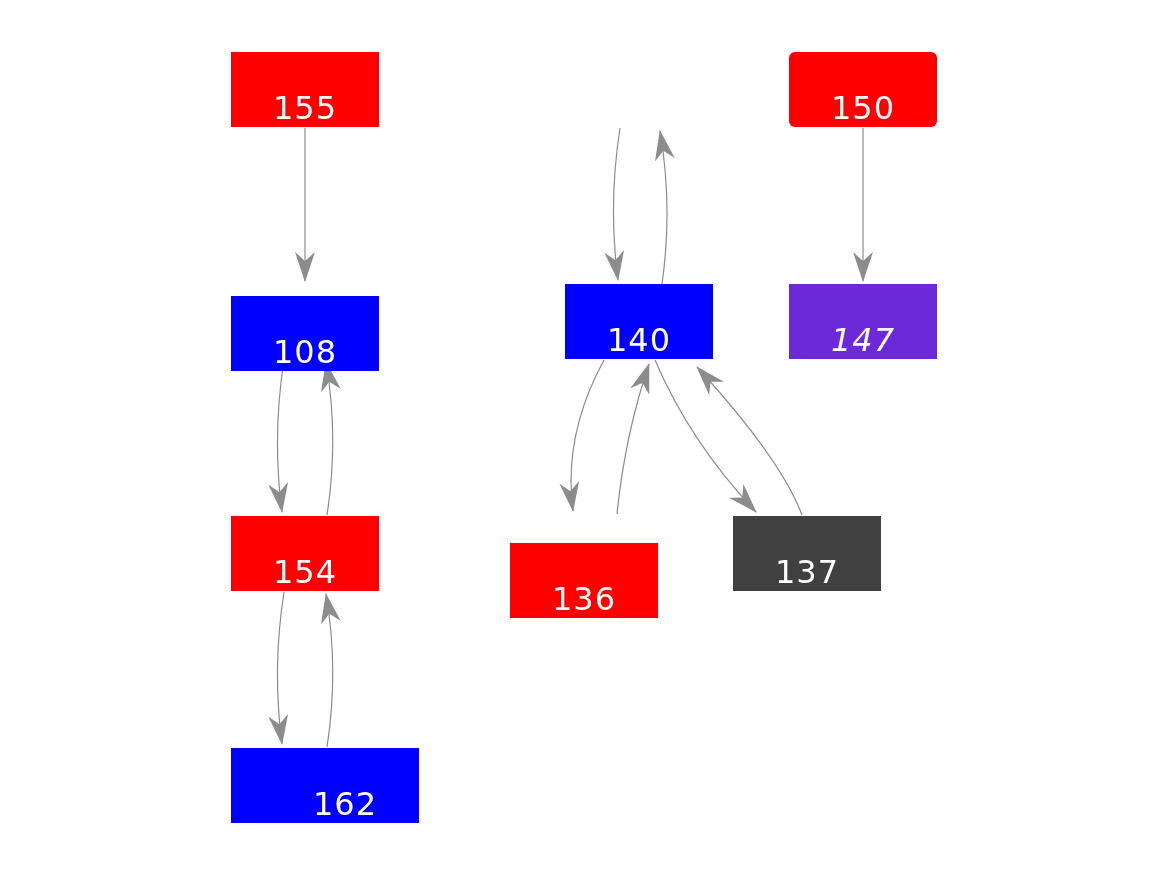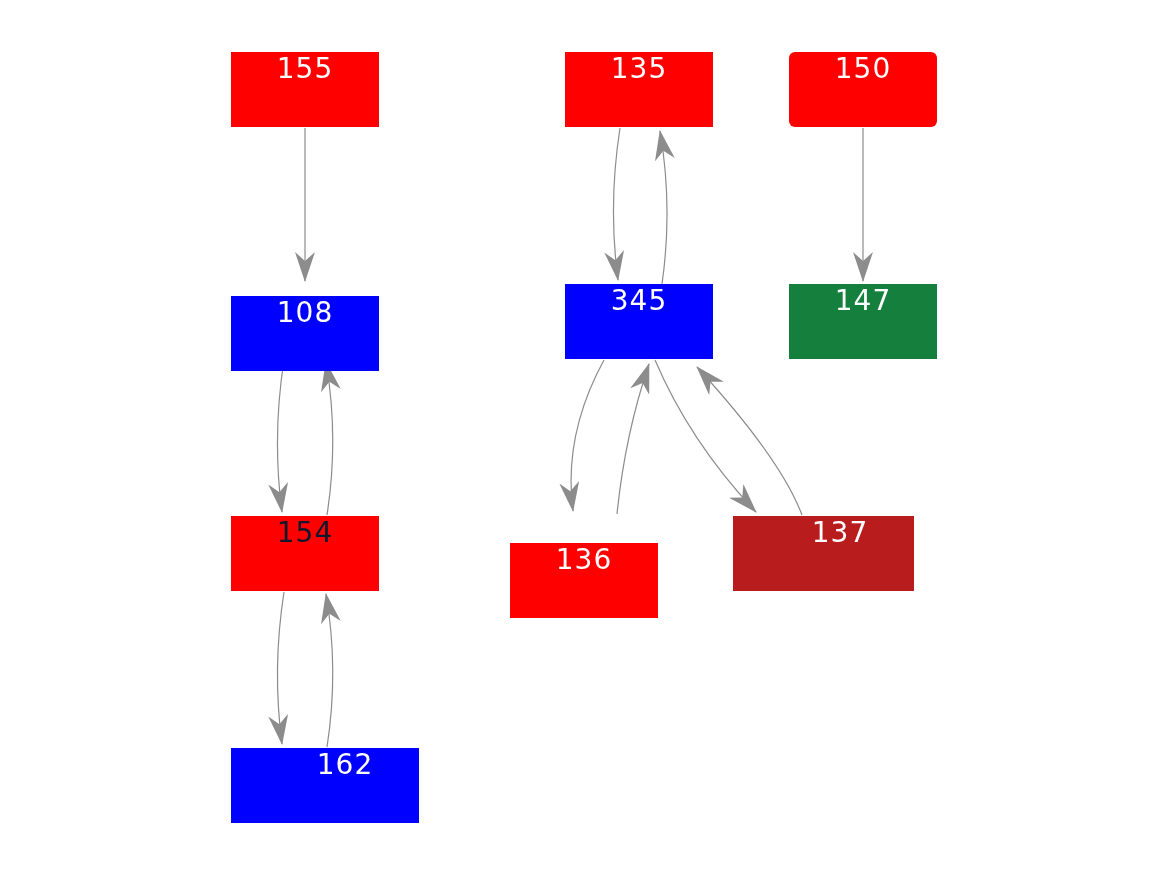--- a/index.html
+++ b/index.html
@@ -25,24 +25,24 @@
   .edges-layer path {
     fill: none;
     stroke: #8c8c8c;
     stroke-width: 1.2;
   }
   .node {
     position: absolute;
     width: 148px;
     height: 75px;
     display: flex;
-    align-items: flex-start;
+    align-items: flex-end;
     justify-content: center;
     color: #ffffff;
-    font-size: 28px;
+    font-size: 32px;
     letter-spacing: 1px;
   }
   .n155 { left: 231px; top: 52px; }
   .n108 { left: 231px; top: 296px; }
   .n154 { left: 231px; top: 516px; }
   .n162 { left: 231px; top: 748px; }
   .n135 { left: 565px; top: 52px; }
   .n231 { left: 565px; top: 284px; }
   .n136 { left: 510px; top: 516px; }
   .n137 { left: 733px; top: 516px; }
@@ -74,38 +74,35 @@
     <path d="M 802,515 Q 781,459 697,367" marker-end="url(#arrow)"></path>
     <path d="M 863,128 L 863,281" marker-end="url(#arrow)"></path>
   </svg>
 
   <div class="node n155" style="background: rgb(255, 0, 0); color: rgb(255, 255, 255);">
     <span>155</span>
   </div>
   <div class="node n108" style="background: rgb(0, 0, 255); color: rgb(255, 255, 255);">
     <span>108</span>
   </div>
-  <div class="node n154" style="background: rgb(255, 0, 0); color: #0f172a;">
+  <div class="node n154" style="background: rgb(255, 0, 0); color: #ffffff;">
     <span>154</span>
   </div>
   <div class="node n162" style="background: rgb(0, 0, 255); color: rgb(255, 255, 255); padding-left: 40px;">
     <span>162</span>
   </div>
-  <div class="node n135" style="background: rgb(255, 0, 0); color: rgb(255, 255, 255);">
-    <span>135</span>
-  </div>
   <div class="node n231" style="background: rgb(0, 0, 255); color: rgb(255, 255, 255);">
-    <span>345</span>
+    <span>140</span>
   </div>
   <div class="node n136" style="background: rgb(255, 0, 0); color: #ffffff; margin-top: 27px;">
     <span>136</span>
   </div>
-  <div class="node n137" style="background: #b91c1c; color: rgb(255, 255, 255); padding-left: 33px;">
+  <div class="node n137" style="background: #404040; color: rgb(255, 255, 255);">
     <span>137</span>
   </div>
   <div class="node n150" style="background: rgb(255, 0, 0); color: rgb(255, 255, 255); border-radius: 6px;">
     <span>150</span>
   </div>
-  <div class="node n147" style="background: #15803d; color: rgb(255, 255, 255);">
+  <div class="node n147" style="background: #6d28d9; color: rgb(255, 255, 255); font-style: italic;">
     <span>147</span>
   </div>
 
 </div>
 
 </body></html>

